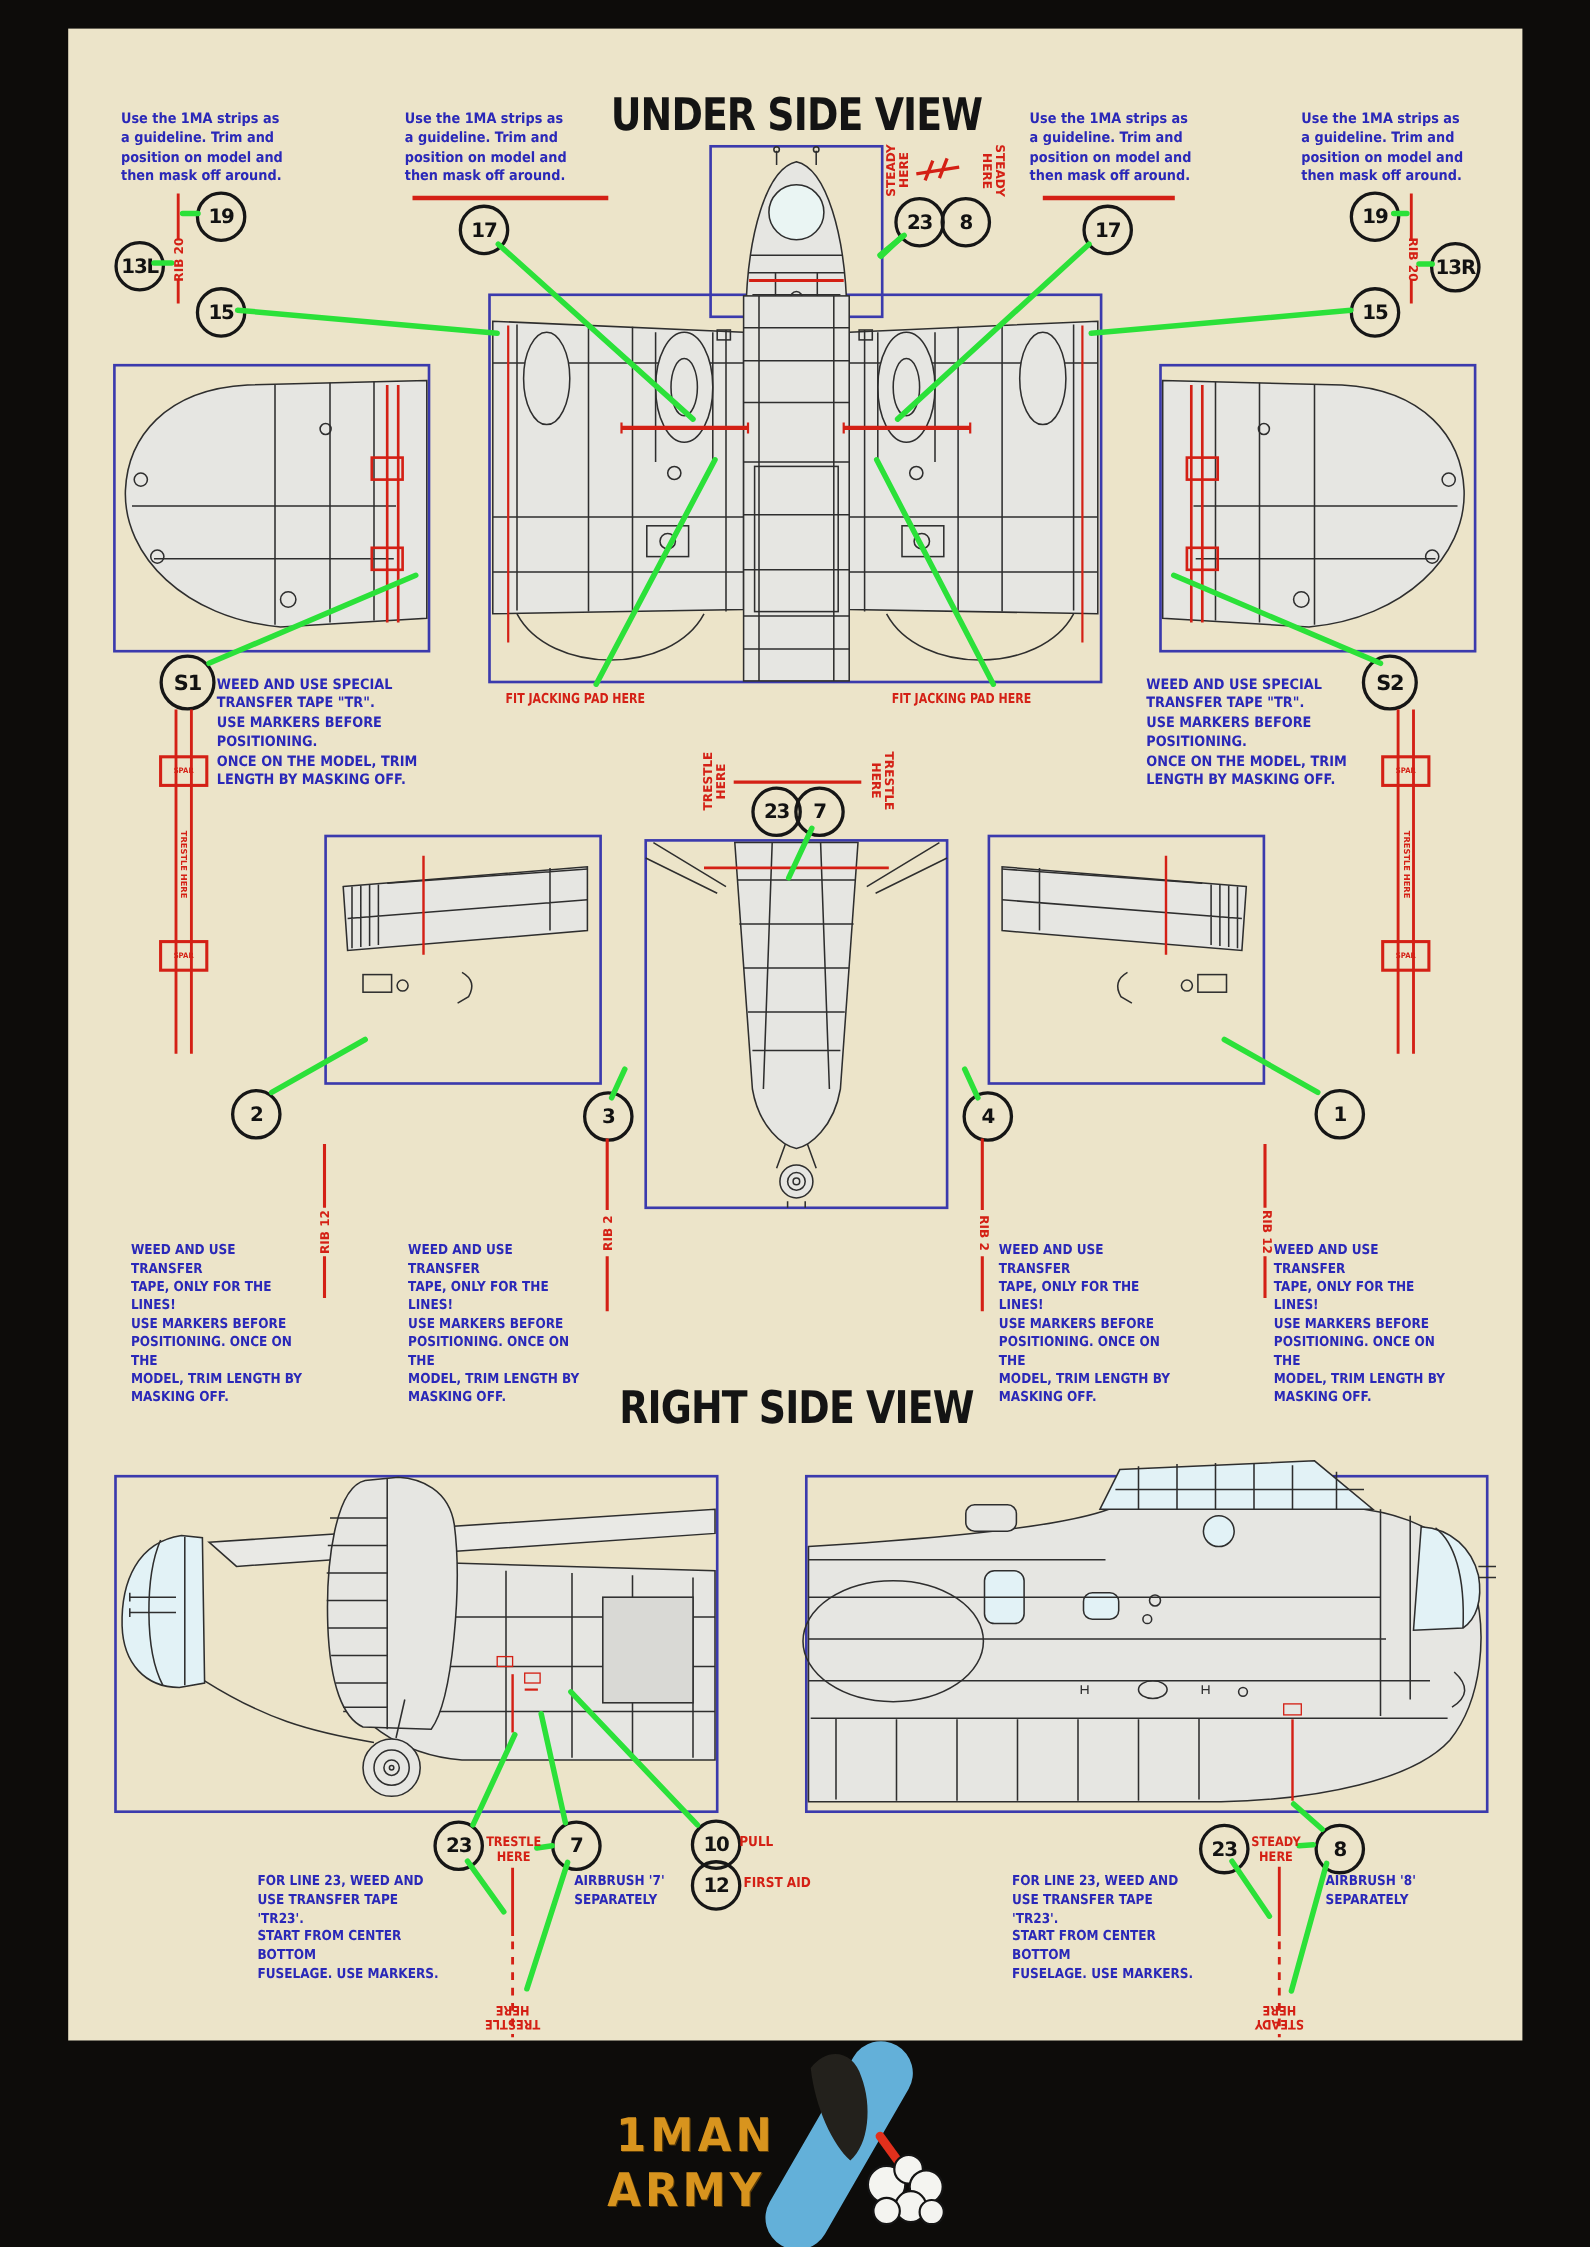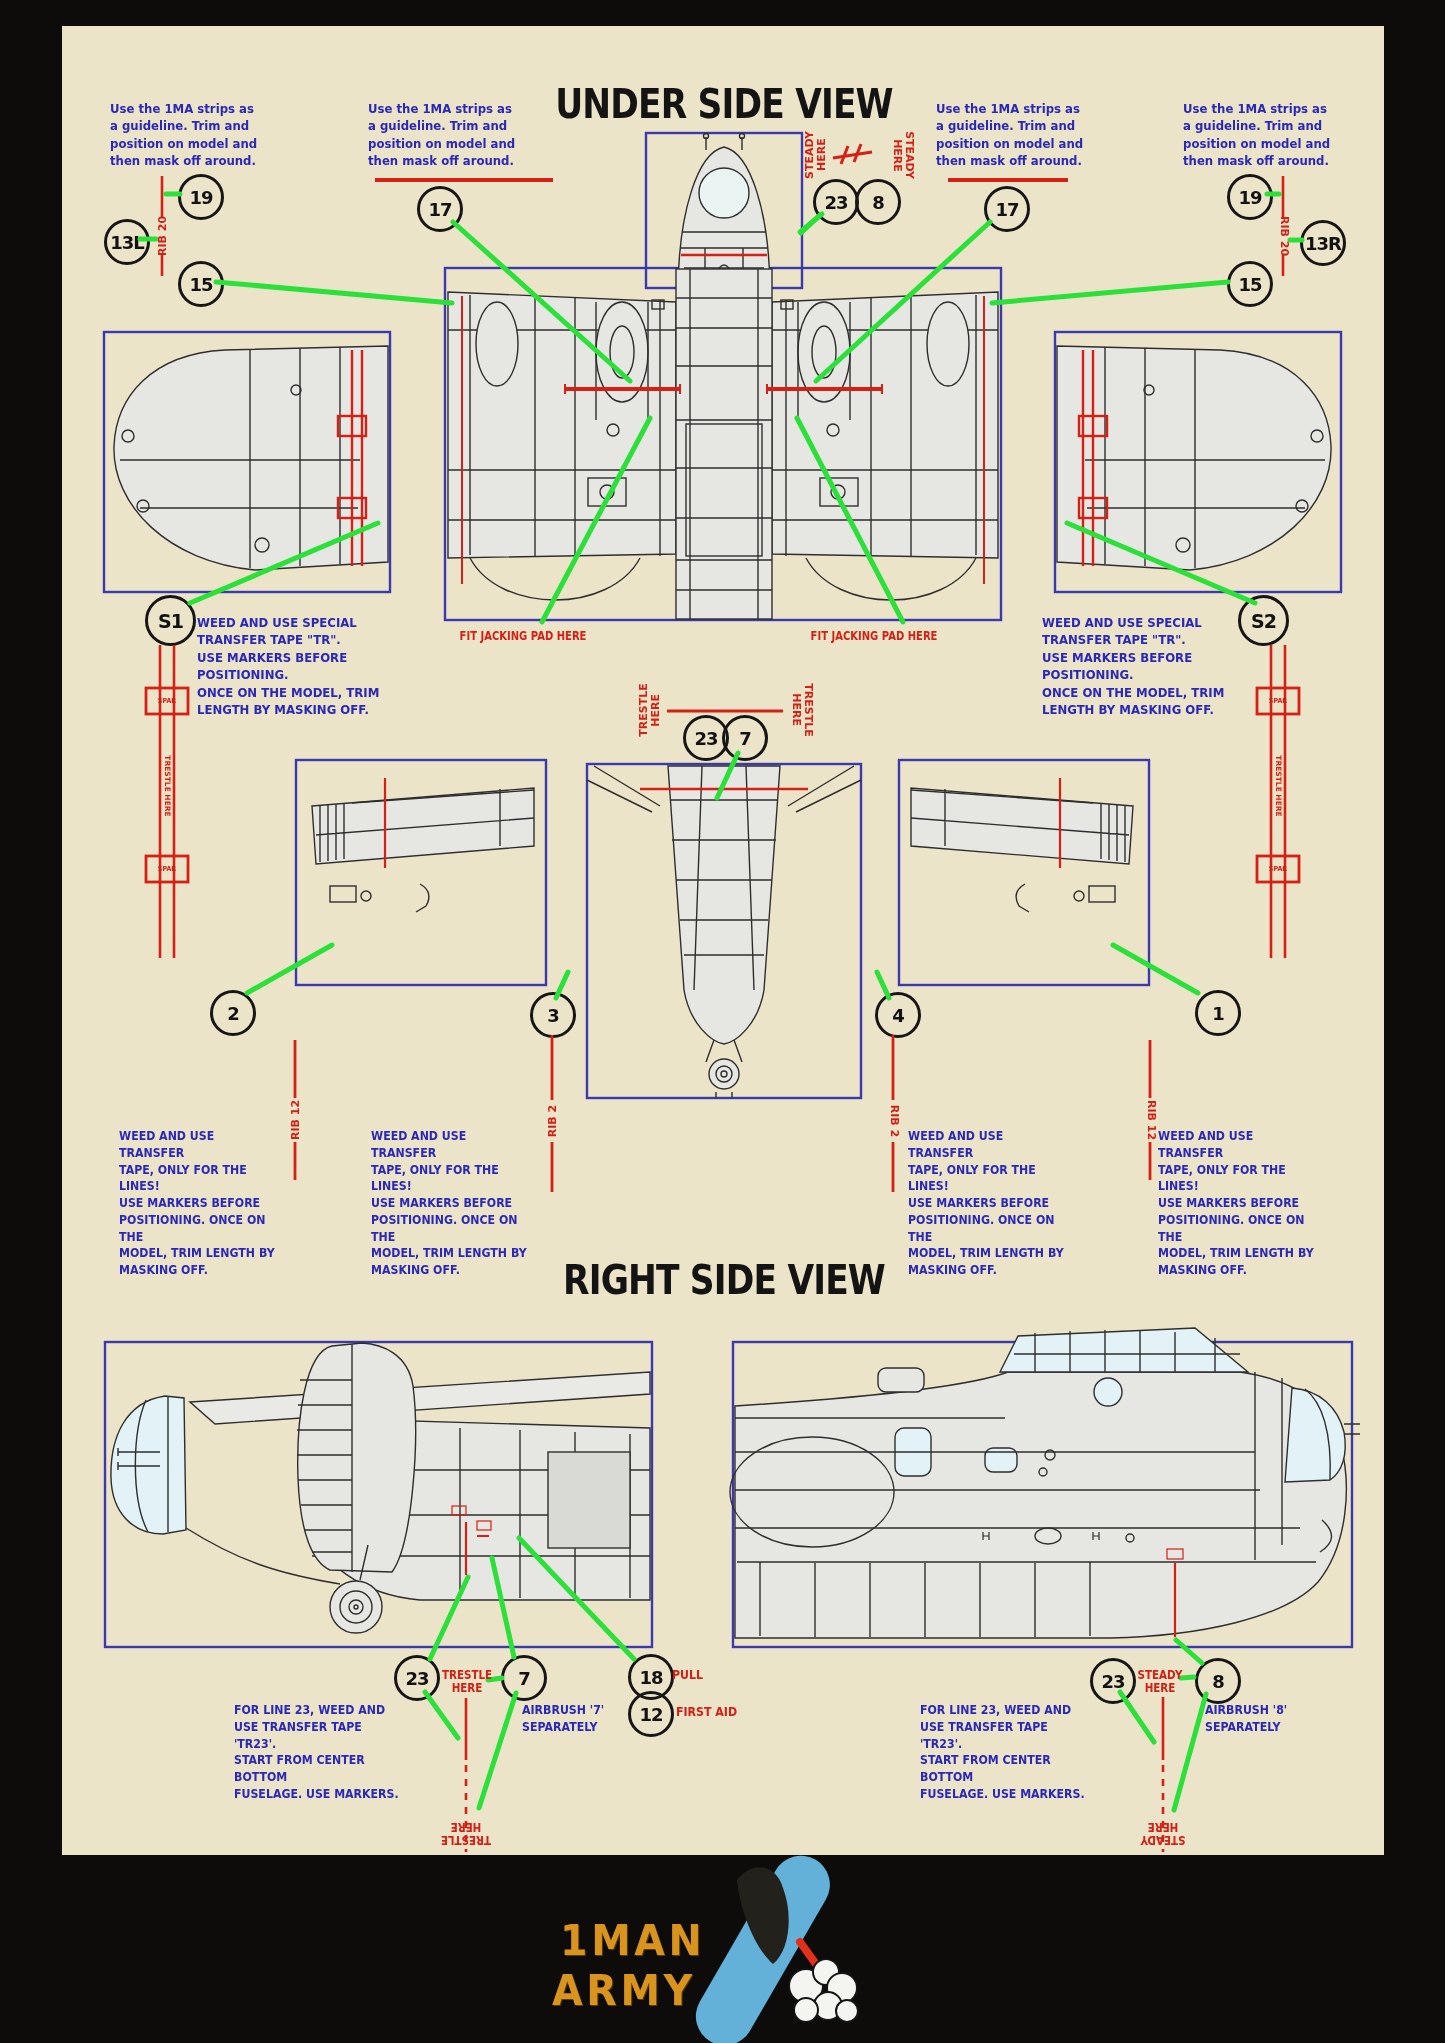--- a/index.html
+++ b/index.html
@@ -273,21 +273,21 @@
   <div class="callout big" style="left:168px;top:618px;">S1</div>
   <div class="callout big" style="left:1261px;top:618px;">S2</div>
   <div class="callout" style="left:703px;top:735px;">23</div>
   <div class="callout" style="left:742px;top:735px;">7</div>
   <div class="callout" style="left:230px;top:1010px;">2</div>
   <div class="callout" style="left:550px;top:1012px;">3</div>
   <div class="callout" style="left:895px;top:1012px;">4</div>
   <div class="callout" style="left:1215px;top:1010px;">1</div>
   <div class="callout" style="left:414px;top:1675px;">23</div>
   <div class="callout" style="left:521px;top:1675px;">7</div>
-  <div class="callout" style="left:648px;top:1674px;">18</div>
+  <div class="callout" style="left:648px;top:1674px;">10</div>
   <div class="callout" style="left:648px;top:1711px;">12</div>
   <div class="callout" style="left:1110px;top:1678px;">23</div>
   <div class="callout" style="left:1215px;top:1678px;">8</div>
 
   <div class="abs rl rl-v up" style="left:163px;top:236px;">RIB 20</div>
   <div class="abs rl rl-v dn" style="left:1284px;top:236px;">RIB 20</div>
   <div class="abs rl rl-v up" style="left:816px;top:155px;">STEADY
 HERE</div>
   <div class="abs rl rl-v dn" style="left:903px;top:155px;">STEADY
 HERE</div>

